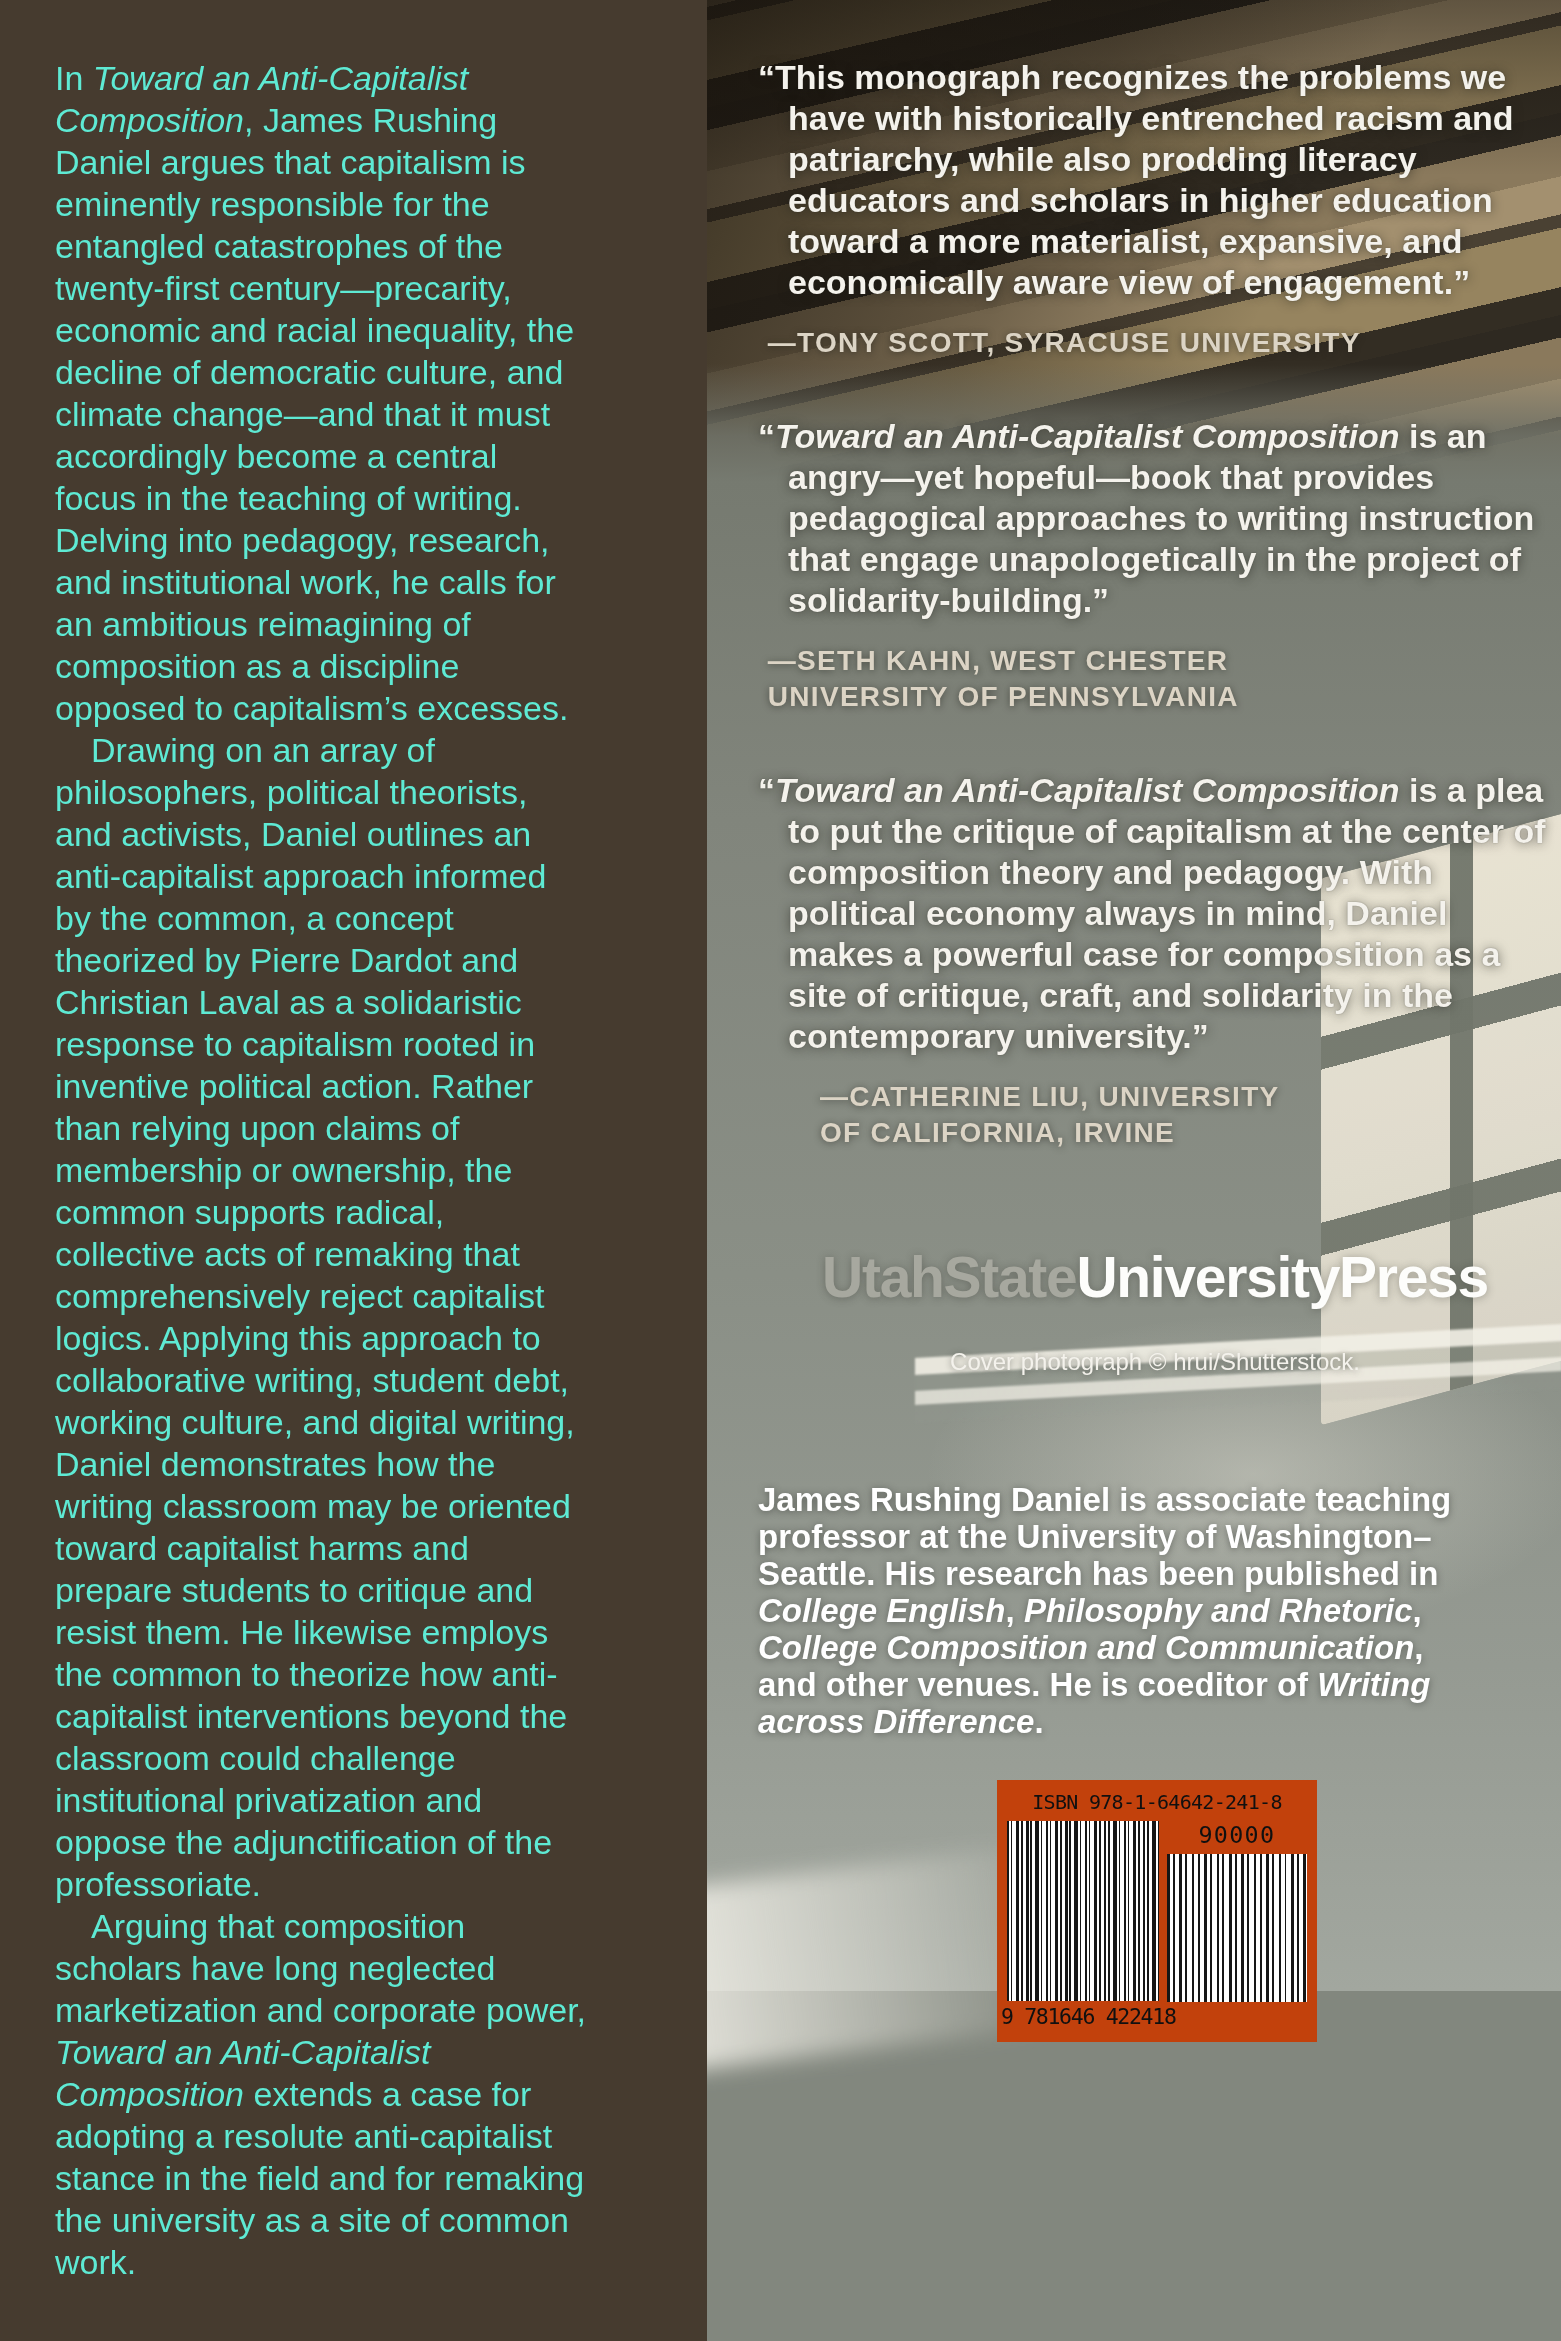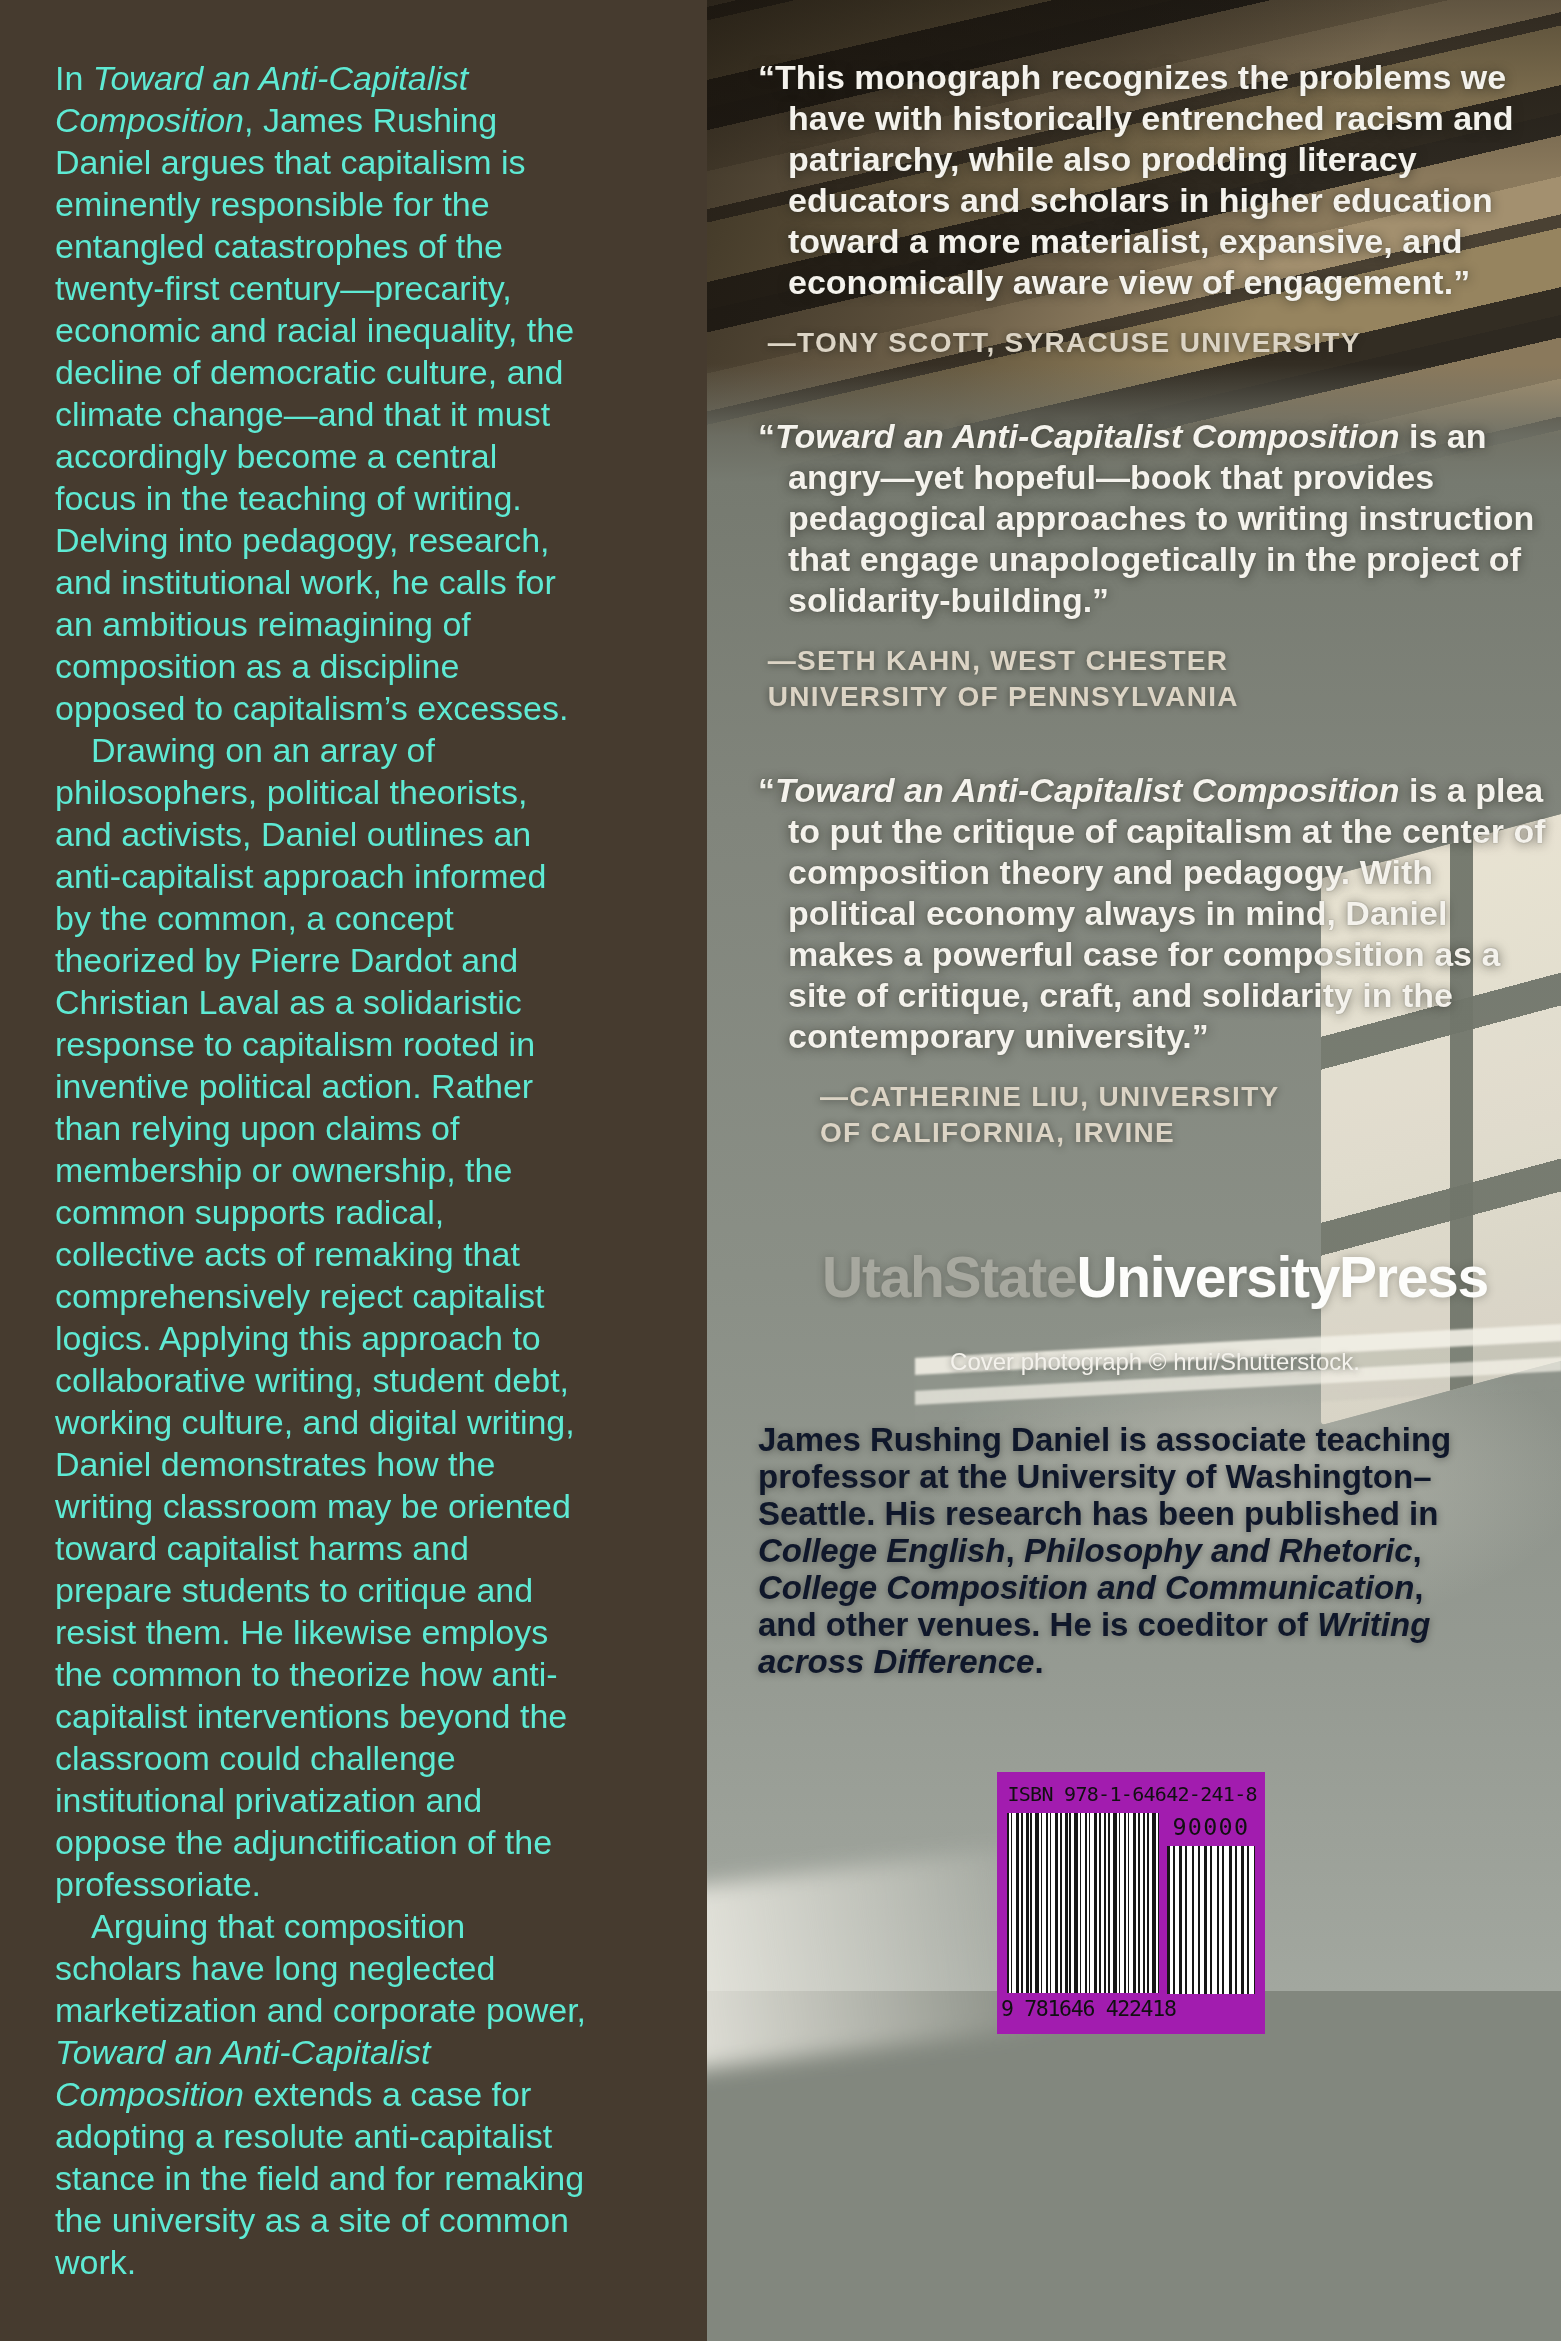--- a/index.html
+++ b/index.html
@@ -109,31 +109,31 @@
   }
   .press-gray { color:#a7a89f; }
   .press-white { color:#fdfdfb; }
   .photo-credit {
     margin-top:39px; text-align:center;
     font-size:24px; line-height:34px; font-weight:400; color:#f4f2ec;
     text-shadow:0 1.3px 6.5px rgba(40,42,38,.5);
   }
 
   .bio {
-    margin-top:42px; max-width:722px;
-    font-size:33px; line-height:37px; font-weight:700; color:#0f172a;
+    margin-top:102px; max-width:722px;
+    font-size:33px; line-height:37px; font-weight:700; color:#ffffff;
     text-shadow:0 1.3px 7.8px rgba(40,42,38,.5);
   }
   .bio-name { font-weight:800; }
   .journal { font-style:italic; }
 
   
   .isbn-box {
-    margin-top:92px; margin-left:239px; width:268px;
-    background:#a21caf; color:#101010;
+    margin-top:40px; margin-left:239px; width:320px;
+    background:#c2410c; color:#101010;
     padding:10.4px 10.4px 13px 10.4px;
     font-family:"DejaVu Sans Mono", monospace;
   }
   .isbn-label { font-size:20px; line-height:25px; letter-spacing:-0.7px; white-space:nowrap; text-align:center; }
   .isbn-row { display:flex; gap:7.8px; margin-top:5.2px; align-items:flex-start; }
   .isbn-main { width:152px; }
   .bars-main {
     height:180px;
     background:repeating-linear-gradient(90deg,
       #161616 0 2px, #fff 2px 3.9px, #161616 3.9px 5.2px, #fff 5.2px 8.5px,

